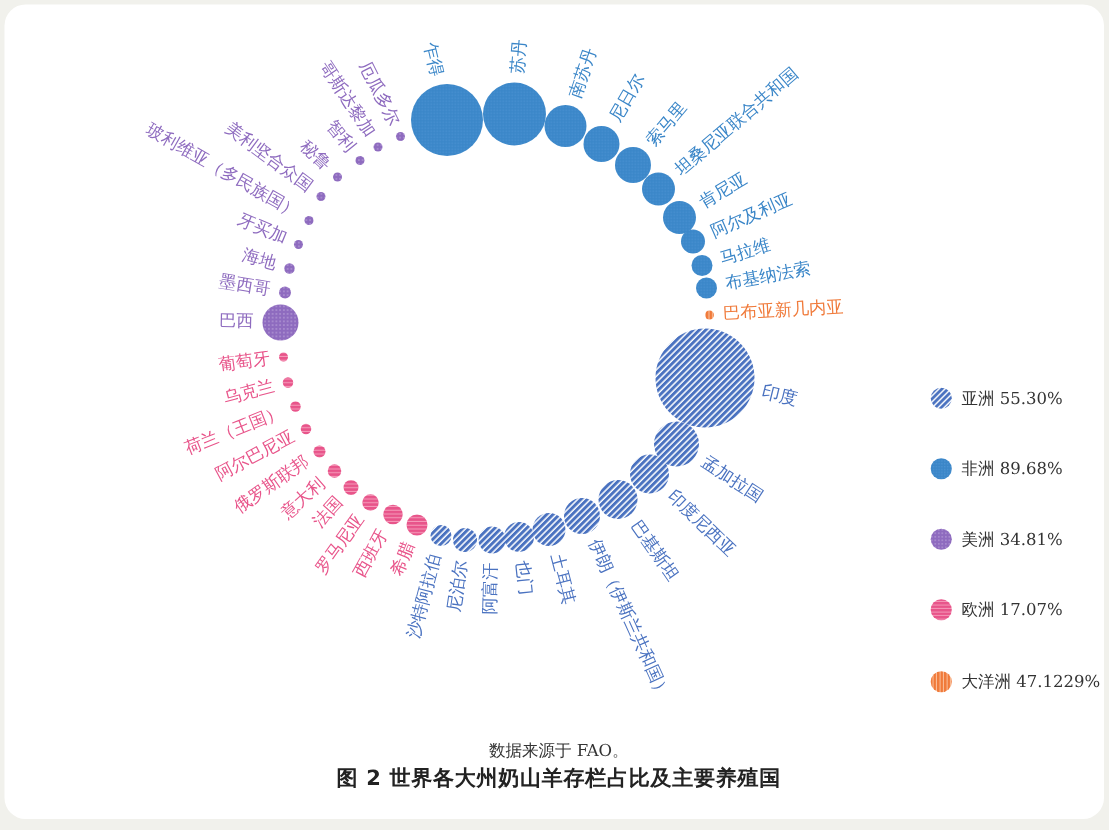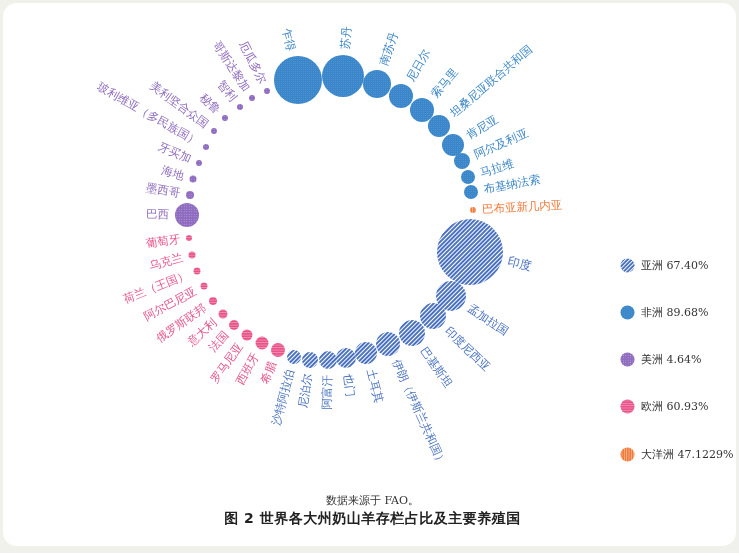--- a/index.html
+++ b/index.html
@@ -126,39 +126,39 @@
         <text x="244.05115064617596" y="87.48276047520399" transform="rotate(56.6 244.1 87.5)" text-anchor="end" dominant-baseline="middle" font-size="11.5" font-family="&quot;DejaVu Sans&quot;, sans-serif" fill="#8e6bbf">哥斯达黎加</text>
         <text x="259.9497836893365" y="79.96285200852718" transform="rotate(63.3 259.9 80.0)" text-anchor="end" dominant-baseline="middle" font-size="11.5" font-family="&quot;DejaVu Sans&quot;, sans-serif" fill="#8e6bbf">厄瓜多尔</text>
       </g>
   </svg>
 
   <div class="legend">
     <div class="legend-item" style="top:0px">
       <svg viewBox="0 0 16 16">
           <circle cx="8" cy="8" r="7.5" fill="url(#pat-asia)"></circle>
         </svg>
-      <span class="legend-label">亚洲  67.40%</span>
+      <span class="legend-label">亚洲  55.30%</span>
     </div>
     <div class="legend-item" style="top:47px">
       <svg viewBox="0 0 16 16">
           <circle cx="8" cy="8" r="7.5" fill="url(#pat-africa)"></circle>
         </svg>
       <span class="legend-label">非洲  89.68%</span>
     </div>
     <div class="legend-item" style="top:94px">
       <svg viewBox="0 0 16 16">
           <circle cx="8" cy="8" r="7.5" fill="url(#pat-americas)"></circle>
         </svg>
-      <span class="legend-label">美洲  4.64%</span>
+      <span class="legend-label">美洲  34.81%</span>
     </div>
     <div class="legend-item" style="top:141px">
       <svg viewBox="0 0 16 16">
           <circle cx="8" cy="8" r="7.5" fill="url(#pat-europe)"></circle>
         </svg>
-      <span class="legend-label">欧洲  60.93%</span>
+      <span class="legend-label">欧洲  17.07%</span>
     </div>
     <div class="legend-item" style="top:189px">
       <svg viewBox="0 0 16 16">
           <circle cx="8" cy="8" r="7.5" fill="url(#pat-oceania)"></circle>
         </svg>
       <span class="legend-label">大洋洲 47.1229%</span>
     </div>
   </div>
 
   <div class="source">数据来源于 FAO。</div>

